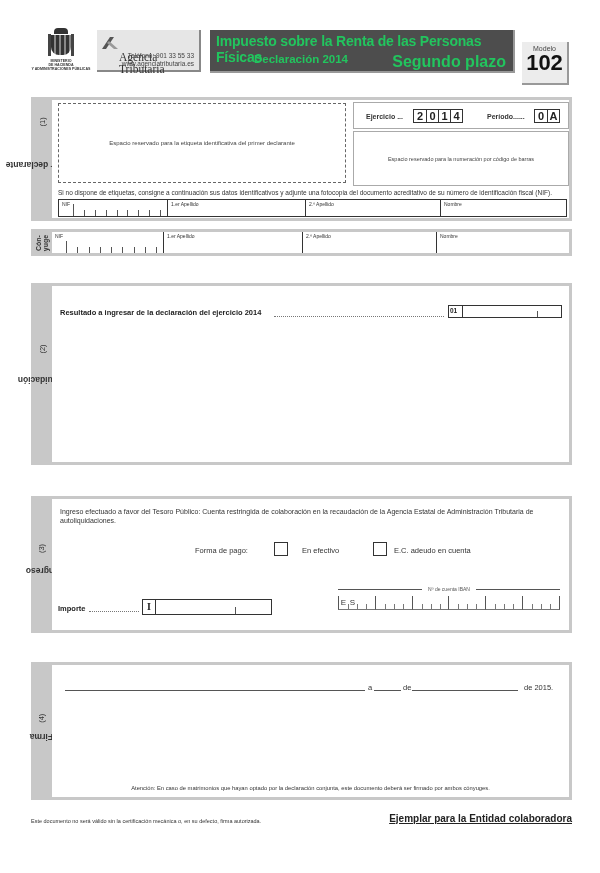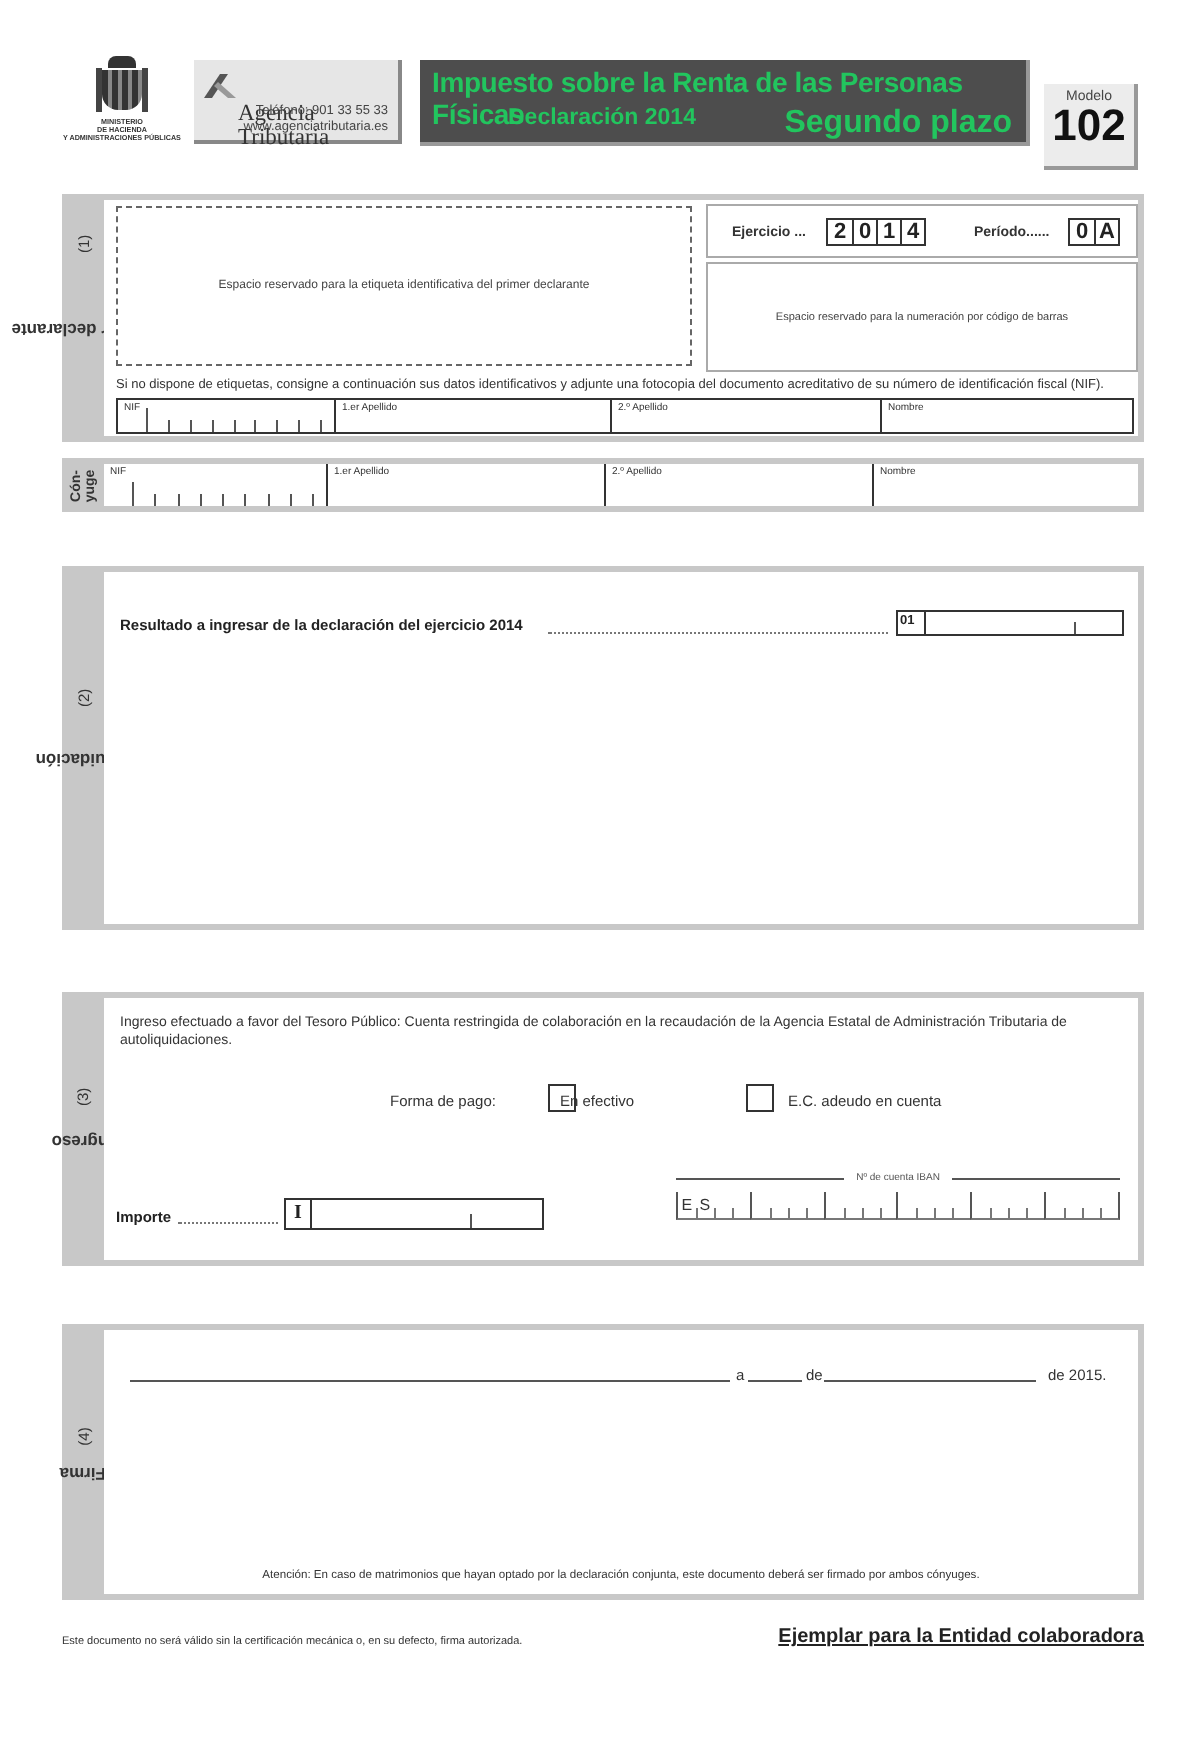--- a/index.html
+++ b/index.html
@@ -211,21 +211,21 @@
 </div>
 
 <div class="section" style="top:496px; height:137px;">
   <div class="vlabel">
       <span><span>Ingreso</span> <small>(3)</small></span>
     </div>
   <div class="inner">
     <div class="ing-text">Ingreso efectuado a favor del Tesoro Público: Cuenta restringida de colaboración en la recaudación de la Agencia Estatal de Administración Tributaria de autoliquidaciones.</div>
     <div class="pay-lbl" style="left:143px;">Forma de pago:</div>
     <div class="chk" style="left:222px;"></div>
-    <div class="pay-lbl" style="left:228px;text-align:center;">En efectivo</div>
+    <div class="pay-lbl" style="left:250px;text-align:center;">En efectivo</div>
     <div class="chk" style="left:321px;"></div>
     <div class="pay-lbl" style="left:342px;">E.C. adeudo en cuenta</div>
 
     <div class="imp-lbl">Importe</div>
     <div class="imp-dots dots"></div>
     <div class="imp-box">
       <div class="code">I</div>
       <div class="tick"></div>
     </div>
 

